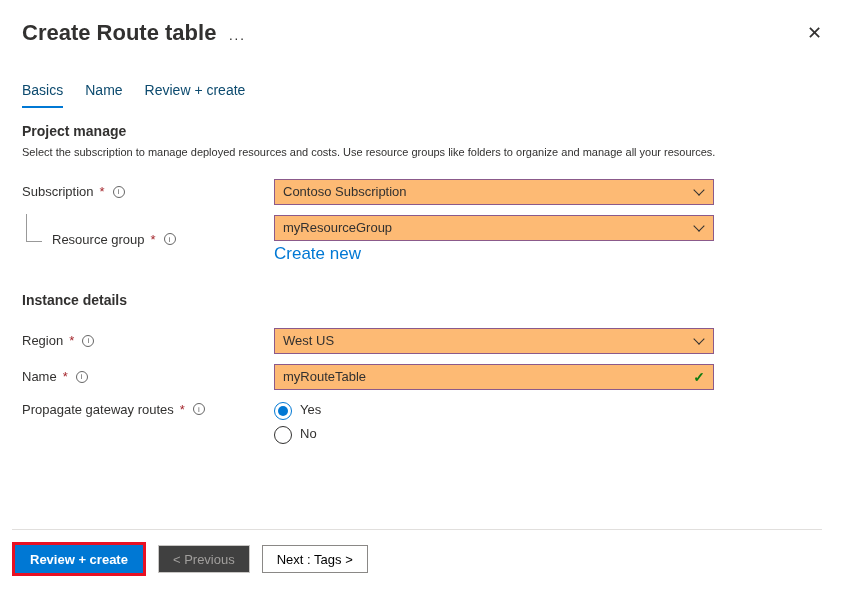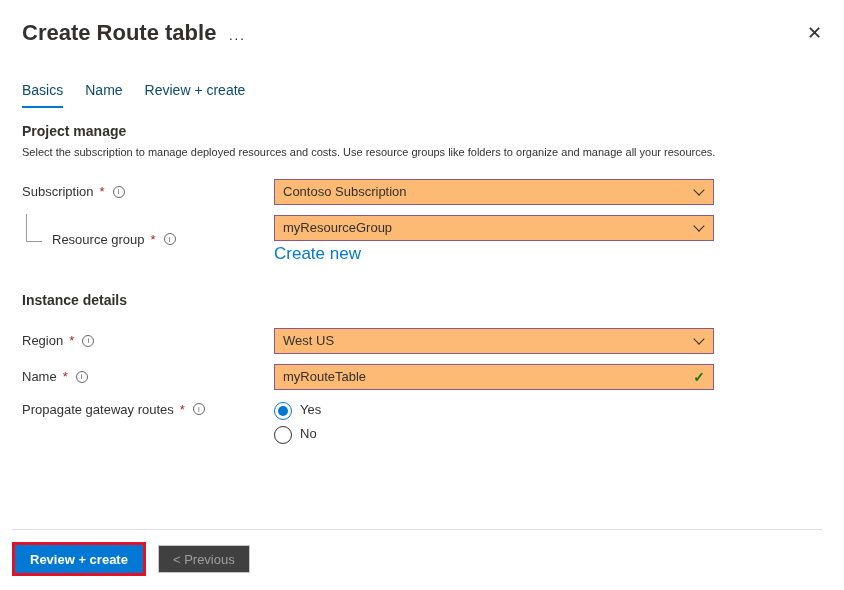--- a/index.html
+++ b/index.html
@@ -277,13 +277,14 @@
       </div>
     </div>
   </div>
 </div>
 
 <div class="footer">
   <span class="highlight-box">
     <button class="btn primary">Review + create</button>
   </span>
   <button class="btn disabled">&lt; Previous</button>
+  <button class="btn">Next : Tags &gt;</button>
 </div>
 
 </body></html>

